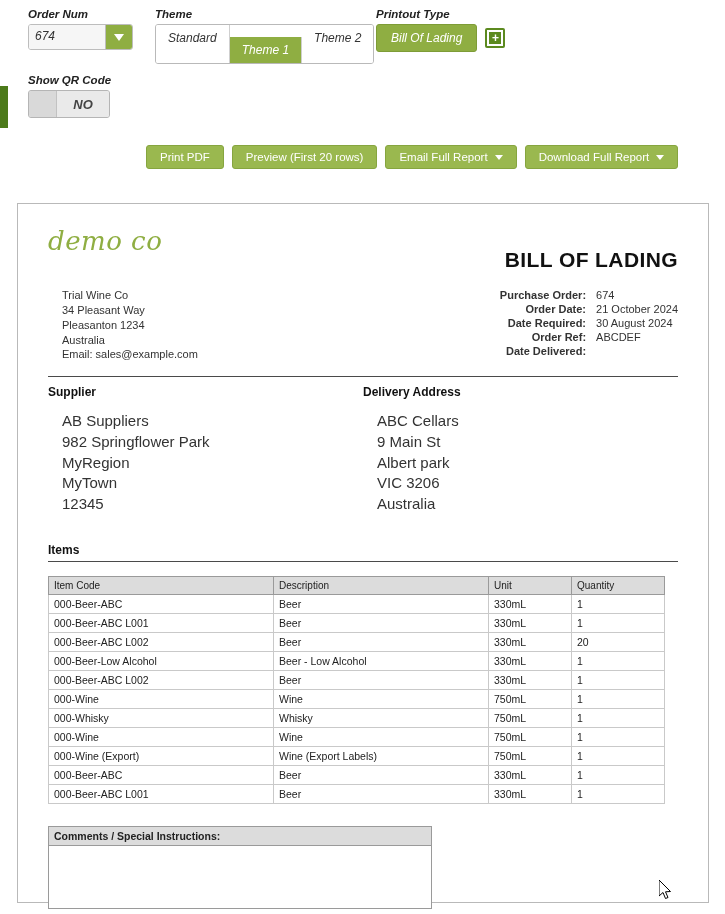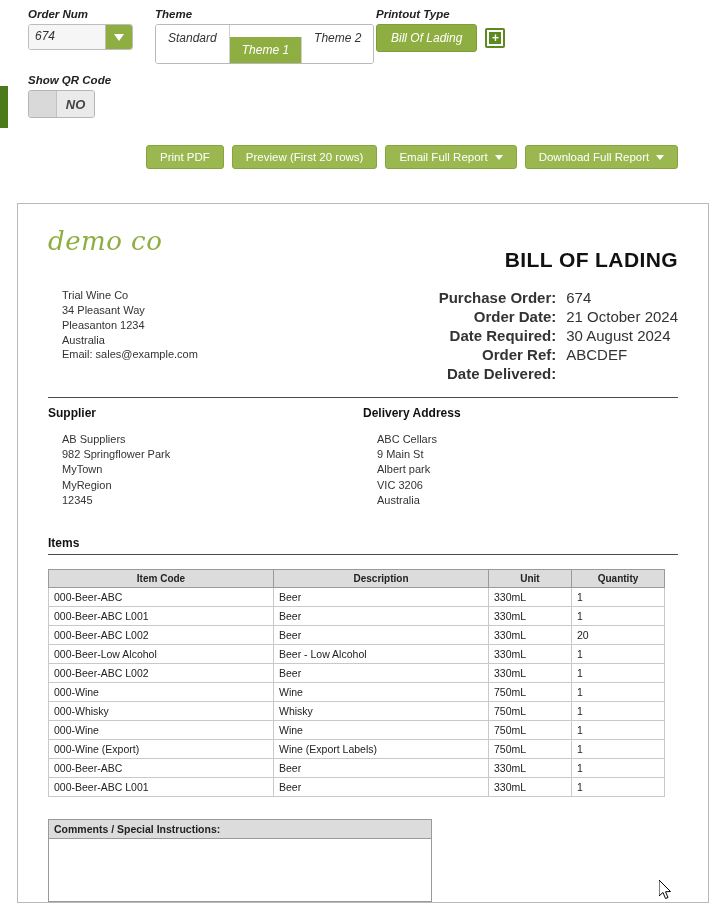--- a/index.html
+++ b/index.html
@@ -66,21 +66,21 @@
   }
   .plus-btn .inner {
     width: 16px; height: 16px; border: 2px solid #fff;
     display:flex;align-items:center;justify-content:center;
     font-size: 12px;
   }
 
   
   .qr { left: 28px; top: 74px; }
   .toggle {
-    display: flex; width: 67px; height: 28px;
+    display: flex; width: 82px; height: 28px;
     border: 1px solid #b5b5b5; border-radius: 3px; overflow: hidden;
     background: #eaeaea; cursor: pointer;
   }
   .toggle .knob { width: 28px; background: #d9d9d9; border-right: 1px solid #c2c2c2; }
   .toggle .state {
     flex: 1; display: flex; align-items: center; justify-content: center;
     font-size: 13px; font-weight: bold; color: #444; background: #eaeaea;
   }
 
   
@@ -120,42 +120,42 @@
   }
   .doc-title {
     font-size: 21px; font-weight: bold; color: #111; letter-spacing: 0.4px;
     margin-top: 22px;
   }
 
   .mid { display: flex; justify-content: space-between; margin-top: 16px; }
   .addr { font-size: 11px; color: #333; line-height: 1.35; padding-left: 14px; }
   .meta { font-size: 11px; color: #333; }
   .meta table { border-collapse: collapse; }
-  .meta td { padding: 1px 0; font-size: 15px; vertical-align: top; }
+  .meta td { padding: 1px 0; font-size: 11px; vertical-align: top; }
   .meta td.k { text-align: right; font-weight: bold; padding-right: 10px; white-space: nowrap; }
   .meta td.v { white-space: nowrap; }
 
   .rule { border-bottom: 1px solid #4a4a4a; margin: 14px 0 0 0; }
 
   .two-col { display: flex; margin-top: 8px; }
   .col { width: 50%; }
   .sec-title { font-size: 12px; font-weight: bold; color: #111; margin-bottom: 12px; }
-  .col .body { font-size: 11px; color: #333; line-height: 1.38; padding-left: 14px; }
+  .col .body { font-size: 15px; color: #333; line-height: 1.38; padding-left: 14px; }
 
   .items-title { font-size: 12px; font-weight: bold; color: #111; margin-top: 28px; }
   .items-rule { border-bottom: 1px solid #4a4a4a; margin-top: 4px; }
 
   table.items {
     width: 616px; border-collapse: collapse; margin-top: 14px;
     table-layout: fixed;
   }
   table.items th {
     background: #dcdcdc; border: 1px solid #9a9a9a;
-    font-size: 10px; font-weight: bold; color: #222;
-    text-align: center; padding: 3px 5px;
+    font-size: 10px; font-weight: normal; color: #222;
+    text-align: left; padding: 3px 5px;
   }
   table.items td {
     border: 1px solid #c9c9c9; font-size: 10.5px; color: #222;
     padding: 3px 5px; height: 17px;
   }
 
   .comments { width: 384px; margin-top: 22px; border: 1px solid #9a9a9a; }
   .comments-head {
     background: #dcdcdc; border-bottom: 1px solid #9a9a9a;
     font-size: 10.5px; font-weight: bold; color: #222; padding: 3px 5px;
@@ -274,22 +274,22 @@
     </div>
 
     <div class="rule"></div>
 
     <div class="two-col">
       <div class="col">
         <div class="sec-title">Supplier</div>
         <div class="body">
           <div>AB Suppliers</div>
           <div>982 Springflower Park</div>
+          <div>MyRegion</div>
           <div>MyTown</div>
-          <div>MyRegion</div>
           <div>12345</div>
         </div>
       </div>
       <div class="col">
         <div class="sec-title">Delivery Address</div>
         <div class="body">
           <div>ABC Cellars</div>
           <div>9 Main St</div>
           <div>Albert park</div>
           <div>VIC 3206</div>

